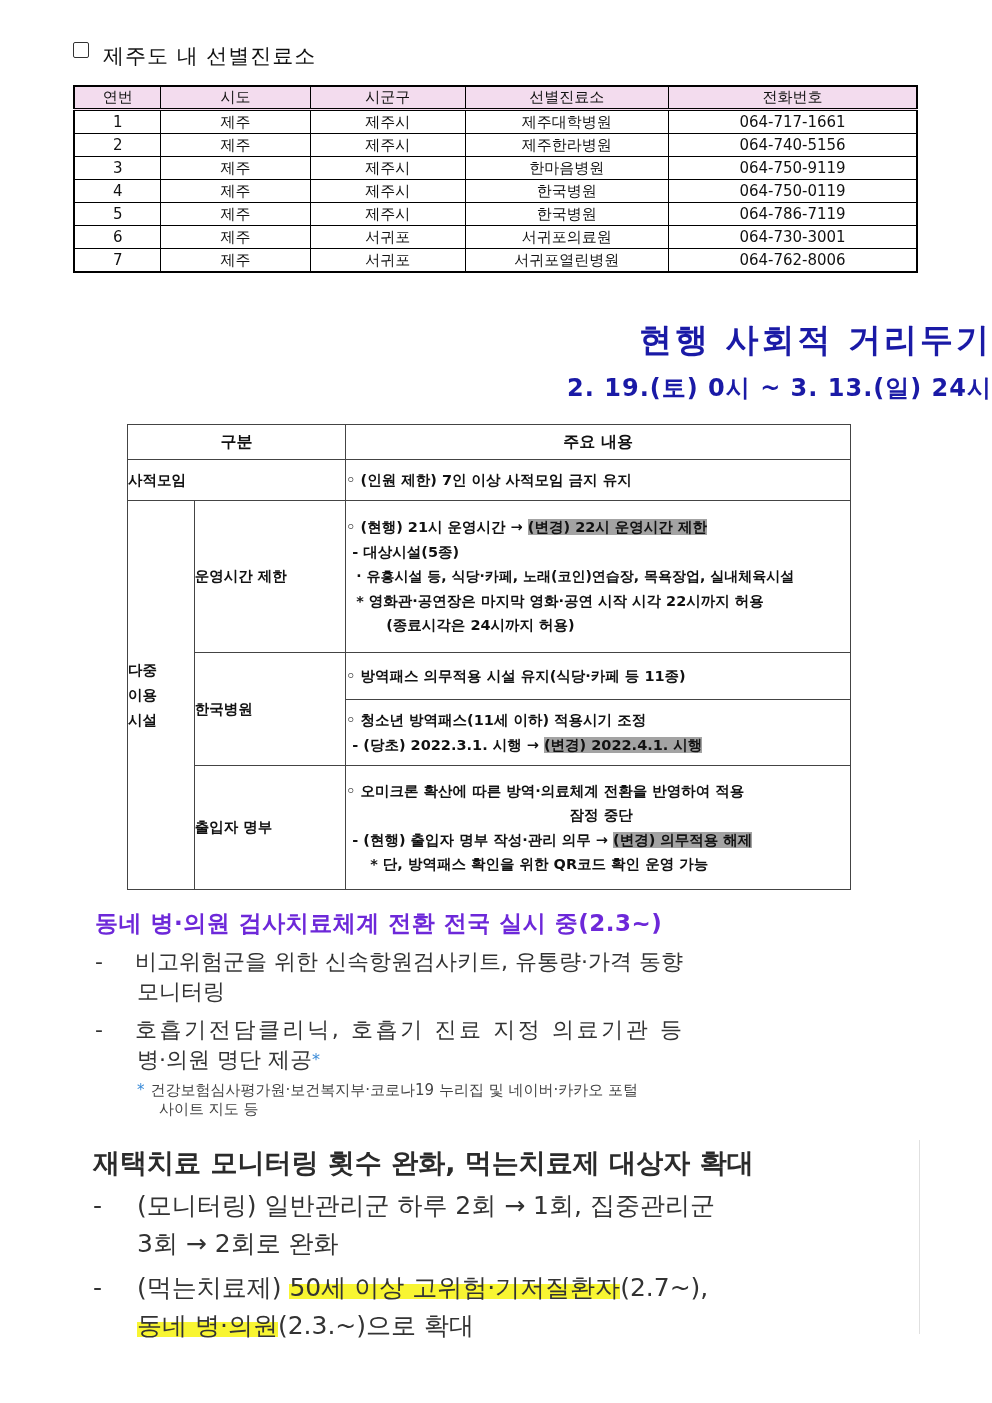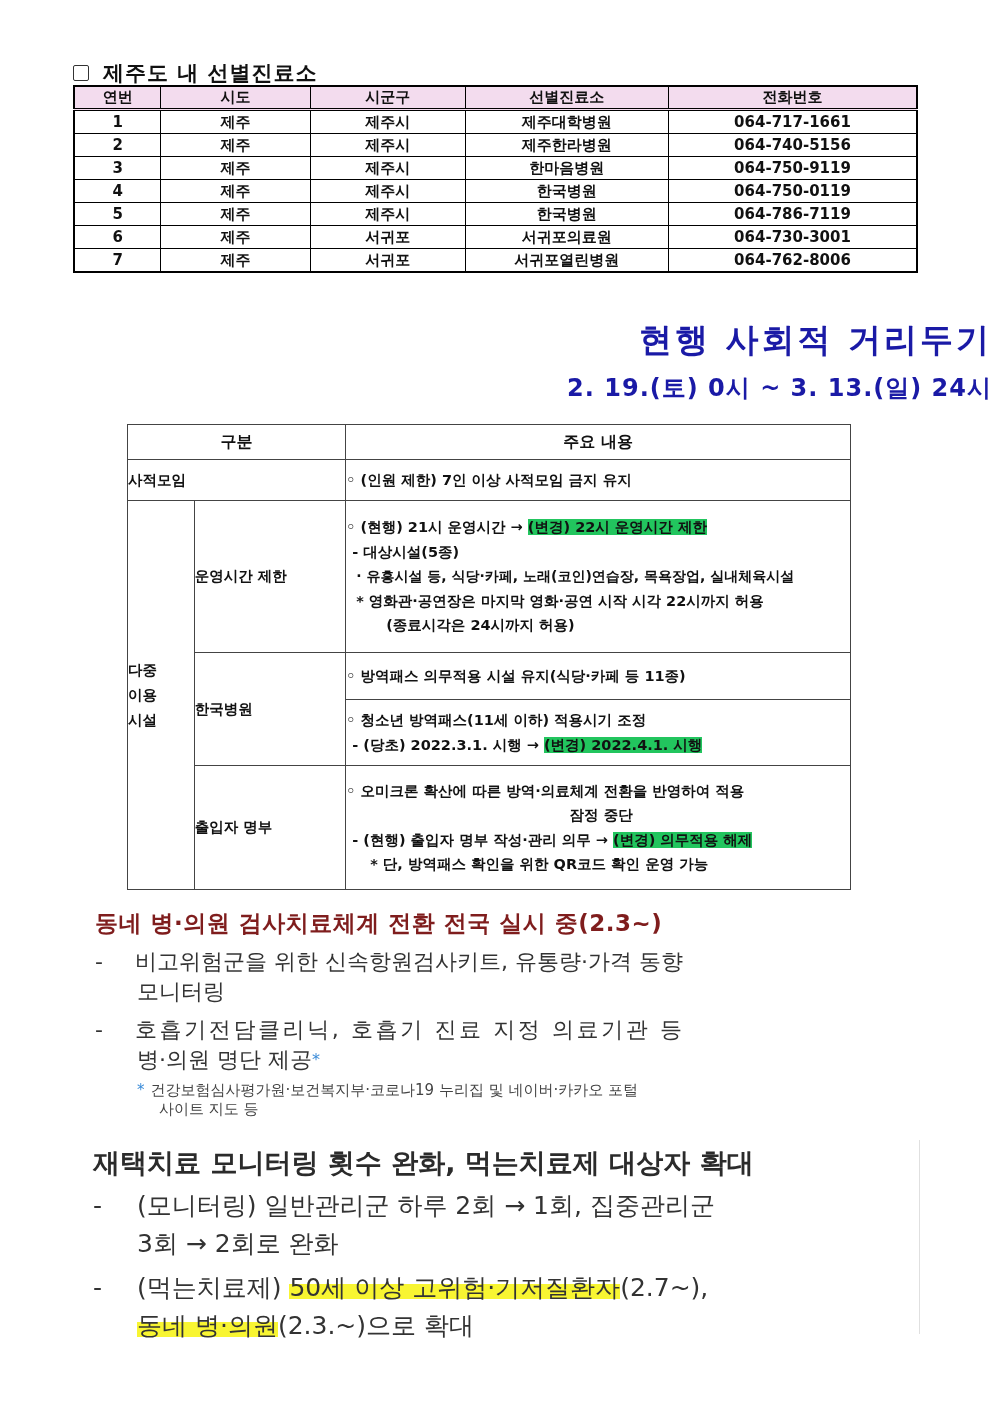--- a/index.html
+++ b/index.html
@@ -1,42 +1,42 @@
 <!DOCTYPE html>
 <html><head>
 <meta charset="utf-8">
 <style>
   html, body { margin:0; padding:0; background:#ffffff; }
   body { width:992px; height:1403px; position:relative; overflow:hidden; font-family:"DejaVu Sans", sans-serif; color:#111; }
 
-  .sec-title { position:absolute; left:73px; top:59px; font-size:21px; font-weight:bold; letter-spacing:1px; display:flex; align-items:center; }
+  .sec-title { position:absolute; left:73px; top:42px; font-size:21px; font-weight:normal; letter-spacing:1px; display:flex; }
   .sec-title .box { width:14px; height:14px; border:1.5px solid #333; border-radius:2px; margin-right:14px; display:inline-block; }
 
   table.clinics { position:absolute; left:73px; top:85px; width:845px; border-collapse:collapse; border:2px solid #000; font-size:15px; }
-  table.clinics th, table.clinics td { border:1px solid #000; text-align:center; height:22px; padding:0; font-weight:bold; }
+  table.clinics th, table.clinics td { border:1px solid #000; text-align:center; height:22px; padding:0; font-weight:normal; }
   table.clinics thead th { background:#f3dcee; border-bottom:3px double #000; height:21px; }
 
   .headline { position:absolute; left:0; width:992px; text-align:right; color:#1a1aa6; font-weight:bold; }
   .headline.h1 { top:318px; font-size:33px; letter-spacing:3px; }
   .headline.h2 { top:372px; font-size:24px; letter-spacing:1px; }
 
   table.rules { position:absolute; left:127px; top:424px; width:724px; border-collapse:collapse; border:1.5px solid #333; font-size:14.5px; font-weight:bold; }
   table.rules td, table.rules th { border:1.3px solid #444; padding:0; vertical-align:middle; }
   table.rules th { font-size:16px; height:34px; }
   .c-cat { text-align:left; }
   .content { padding:6px 4px 6px 4px; line-height:24.5px; }
   .ln { white-space:nowrap; }
   .ind1 { padding-left:6px; }
   .ind2 { padding-left:10px; }
   .ind3 { padding-left:40px; }
-  .hl-peach { background:#22c55e; }
+  .hl-peach { background:#a3a3a3; }
   .ul { text-underline-offset:3px;text-align:center; }
 
   .s3 { position:absolute; left:95px; top:908px; width:810px; color:#222; }
-  .s3 .t { font-size:23px; font-weight:bold; letter-spacing:0.5px; color:#7f1d1d; }
+  .s3 .t { font-size:23px; font-weight:bold; letter-spacing:0.5px; color:#6d28d9; }
   .s3 .b { font-size:22px; line-height:30px; margin-top:8px; color:#333; }
   .s3 .b .dash { display:inline-block; width:40px; }
   .s3 .b .cont { padding-left:42px; }
   .s3 .note { font-size:15px; line-height:19px; color:#444; padding-left:42px; margin-top:6px; }
   .s3 .note .star { color:#3a8bd8; margin-right:6px; }
   .sup-star { color:#3a8bd8; font-size:16px; vertical-align:top; }
 
   .s4 { position:absolute; left:93px; top:1145px; width:820px; color:#222; }
   .s4 .t { font-size:27px; font-weight:bold; color:#2b2b2b; }
   .s4 .b { font-size:25px; line-height:38px; margin-top:6px; color:#333; }

